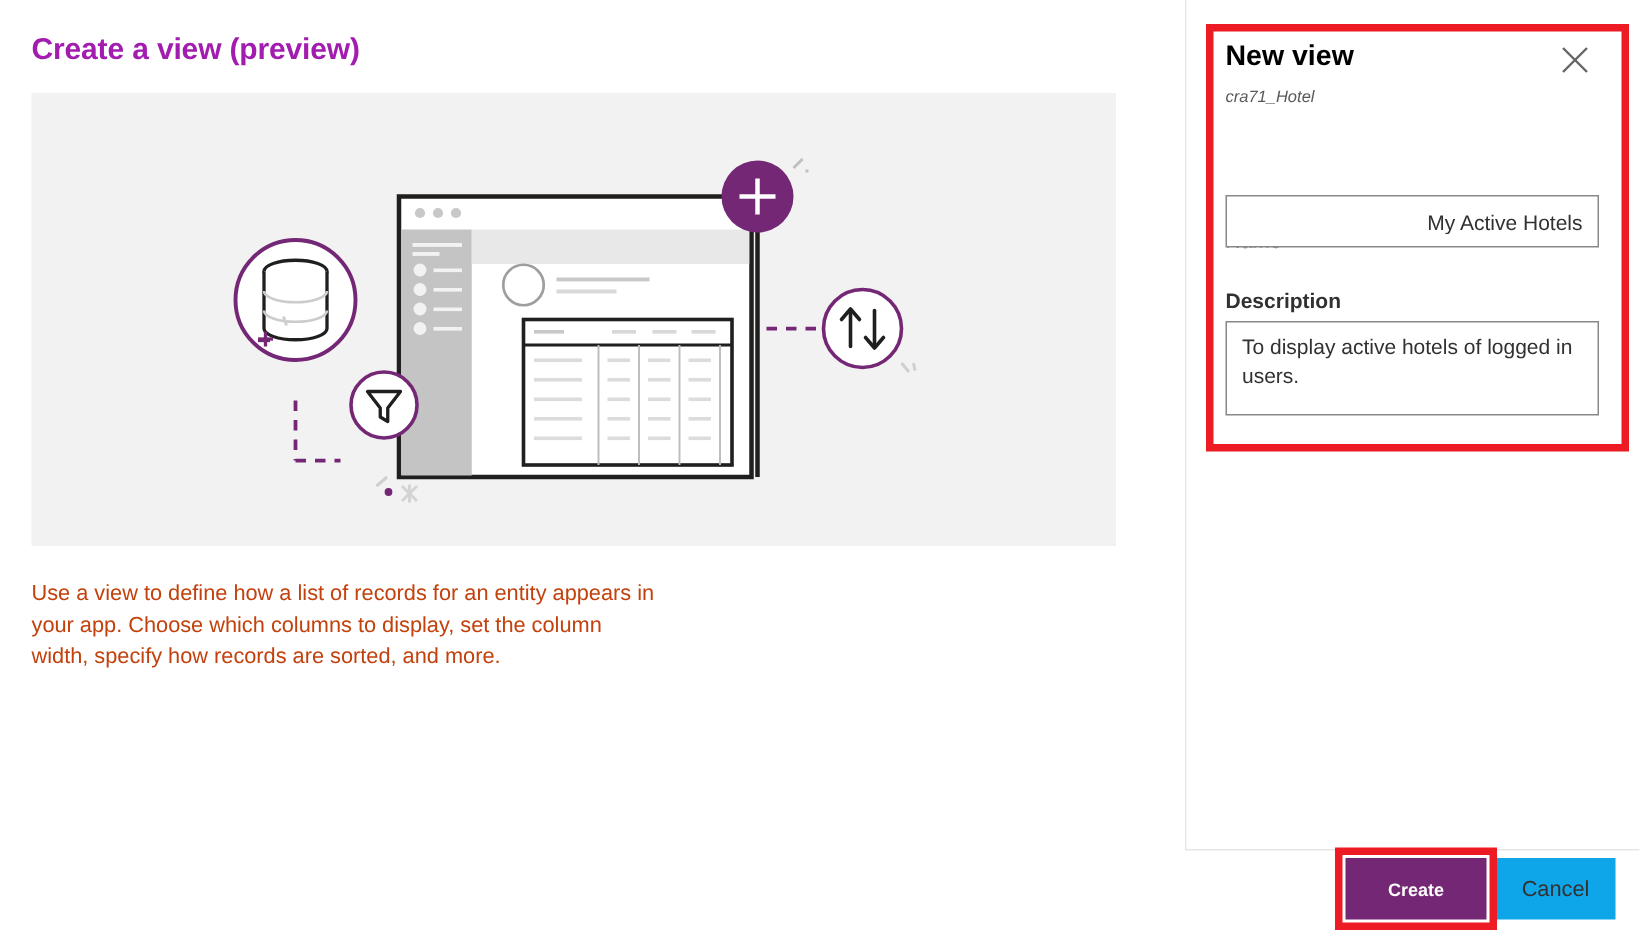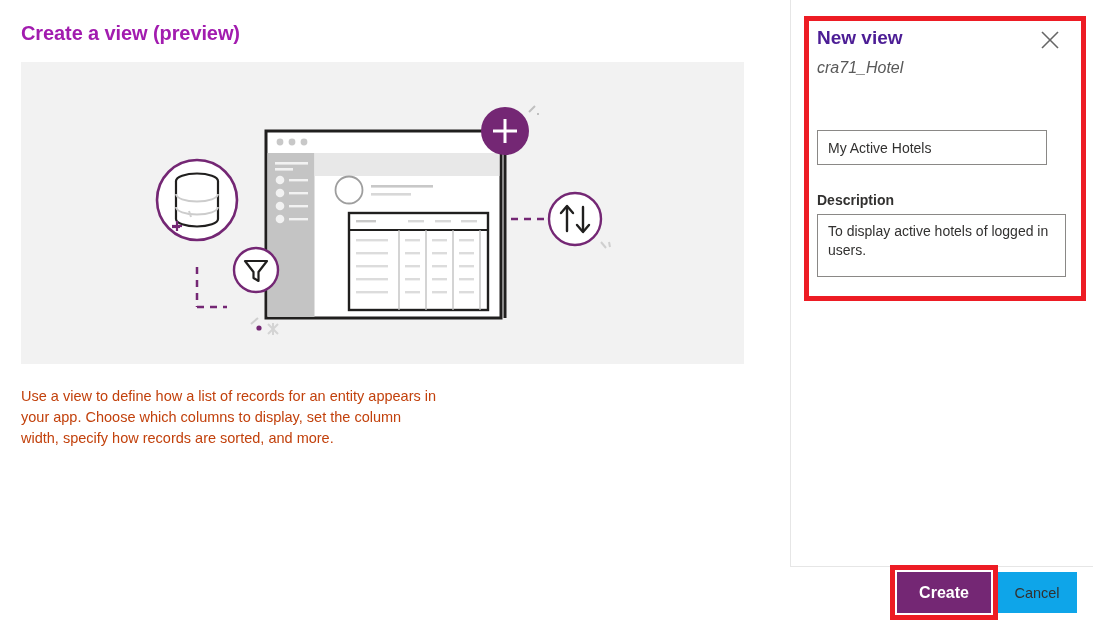--- a/index.html
+++ b/index.html
@@ -61,26 +61,26 @@
     left: 791px; top: 0;
     width: 302px;
     height: 566px;
     background: #ffffff;
   }
   #panel-title {
     position: absolute;
     left: 26px; top: 27px;
     font-size: 19px;
     font-weight: bold;
-    color: #4c1d95;
+    color: #000000;
   }
   #panel-subtitle {
     position: absolute;
     left: 26px; top: 59px;
-    font-size: 16px;
+    font-size: 11px;
     font-style: italic;
     color: #595959;
   }
   #close-btn {
     position: absolute;
     left: 1036px; top: 26px;
     width: 28px; height: 28px;
     cursor: pointer;
   }
 
@@ -100,22 +100,23 @@
     font-size: 14px;
     color: #323130;
     padding: 7px 10px;
     outline: none;
     resize: none;
     line-height: 19px;
   }
   #name-label { top: 104px; margin-top: 48px; }
   #name-input {
     top: 130px;
-    width: 230px;
+    width: 249px;
     height: 35px;
+    text-align: right;
   }
   #desc-label { top: 192px; font-weight: bold; }
   #desc-input {
     top: 214px;
     width: 249px;
     height: 63px;
   }
 
   
   .annot-box {
@@ -143,21 +144,21 @@
     box-sizing: border-box;
   }
   #create-button {
     position: absolute;
     left: 897px; top: 572px;
     width: 94px; height: 41px;
     background: #742774;
     color: #ffffff;
     border: none;
     font-family: "Liberation Sans", sans-serif;
-    font-size: 16px;
+    font-size: 12px;
     font-weight: bold;
     cursor: pointer;
     padding: 0;
   }
   #cancel-button {
     position: absolute;
     left: 997px; top: 572px;
     width: 80px; height: 41px;
     background: #0ea5e9;
     color: #323130;

